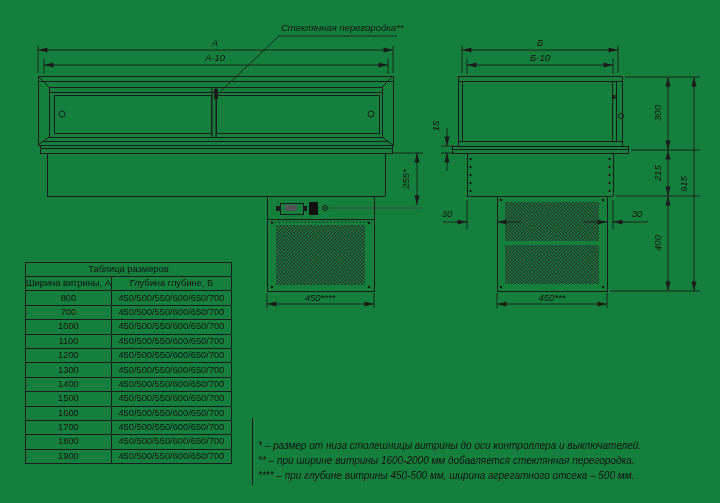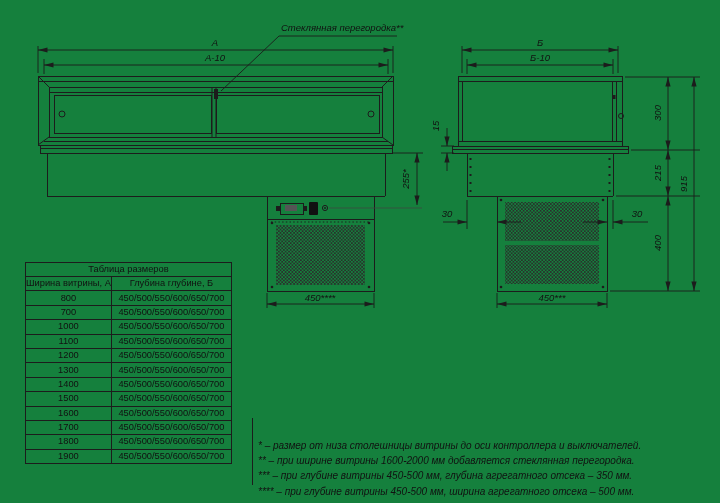--- a/index.html
+++ b/index.html
@@ -265,17 +265,16 @@
           <td>1900</td>
           <td>450/500/550/600/650/700</td>
         </tr>
 </tbody>
     </table>
 
 <div id="notes-rule"></div>
 <div id="footnotes">
   <div>* – размер от низа столешницы витрины до оси контроллера и выключателей.</div>
   <div>** – при ширине витрины 1600-2000 мм добавляется стеклянная перегородка.</div>
-  <div>*** – при глубине витрины 450-500 мм, глубина агрегатного отсека – 350 мм.</div>
   <div>**** – при глубине витрины 450-500 мм, ширина агрегатного отсека – 500 мм.</div>
 </div>
 
 </div>
 
 </body></html>

